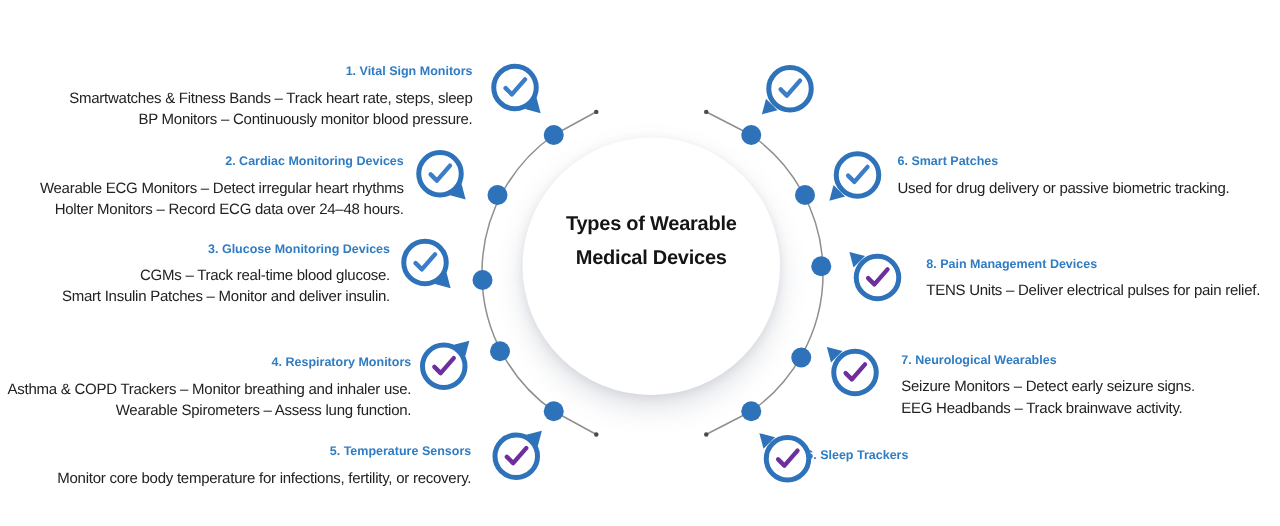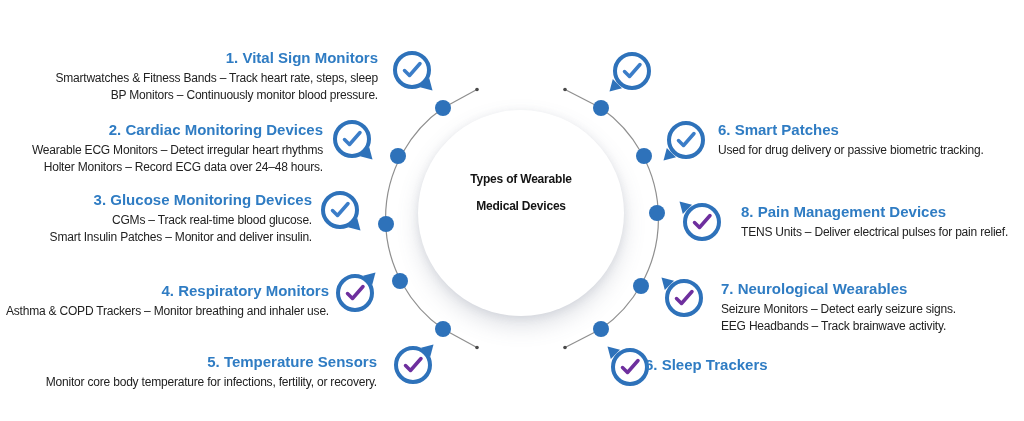--- a/index.html
+++ b/index.html
@@ -2,35 +2,35 @@
 <html style="--accent: #2e72ba; --title-blue: #2f7cc3; --ring-gray: #8f8f8f;"><head>
 <meta charset="utf-8">
 <style>
   html,body{margin:0;padding:0;background:#fff;}
   .canvas{position:relative;width:1024px;height:421px;background:#ffffff;overflow:hidden;
           font-family:"Liberation Sans",sans-serif;}
   
   .center-circle{position:absolute;left:418px;top:110px;width:206px;height:206px;border-radius:50%;
                  background:#fff;box-shadow:0 10px 22px rgba(90,100,125,.20),0 2px 8px rgba(90,100,125,.12);}
   .center-title{position:absolute;top:56px;left:0;right:0;text-align:center;
-                font-size:12px;font-weight:700;line-height:27px;color:#141414;letter-spacing:-.2px;}
+                font-size:16px;font-weight:700;line-height:27px;color:#141414;letter-spacing:-.2px;}
   
   .ring{position:absolute;left:0;top:0;pointer-events:none;}
   .ring .arc,.ring .tick{fill:none;stroke:var(--ring-gray,#8f8f8f);stroke-width:1.2;}
   .ring .dot{fill:var(--accent,#2e72ba);}
   .ring .enddot{fill:#4a4a4a;}
   
   .pin{position:absolute;}
   .pin .tail{fill:var(--accent,#2e72ba);}
   .pin .pin-ring{fill:#ffffff;stroke:var(--accent,#2e72ba);stroke-width:4;}
   .pin .check{fill:none;stroke-width:3.5;stroke-linecap:round;stroke-linejoin:round;}
   
   .item{position:absolute;white-space:nowrap;}
   .item.left{text-align:right;}
-  .ititle{font-size:15px;font-weight:700;color:var(--title-blue,#2f7cc3);line-height:18px;}
+  .ititle{font-size:10px;font-weight:700;color:var(--title-blue,#2f7cc3);line-height:18px;}
   .idesc{font-size:12px;letter-spacing:-.2px;color:#222222;line-height:17px;}
   .ititle + .idesc{margin-top:3px;}
 </style>
 </head>
 <body>
 
 <div class="canvas">
 
   <div class="center-circle">
     <div class="center-title">
@@ -124,20 +124,21 @@
     <div class="idesc">Holter Monitors – Record ECG data over 24–48 hours.</div>
   </div>
   <div class="item left" style="right:712px;top:191px">
     <div class="ititle">3. Glucose Monitoring Devices</div>
     <div class="idesc">CGMs – Track real-time blood glucose.</div>
     <div class="idesc">Smart Insulin Patches – Monitor and deliver insulin.</div>
   </div>
   <div class="item left" style="right:695px;top:282px">
     <div class="ititle">4. Respiratory Monitors</div>
     <div class="idesc">Asthma &amp; COPD Trackers – Monitor breathing and inhaler use.</div>
+    <div class="idesc">Wearable Spirometers – Assess lung function.</div>
   </div>
   <div class="item left" style="right:647px;top:353px">
     <div class="ititle">5. Temperature Sensors</div>
     <div class="idesc">Monitor core body temperature for infections, fertility, or recovery.</div>
   </div>
 
   <div class="item" style="left:718px;top:121px">
     <div class="ititle">6. Smart Patches</div>
     <div class="idesc">Used for drug delivery or passive biometric tracking.</div>
   </div>

